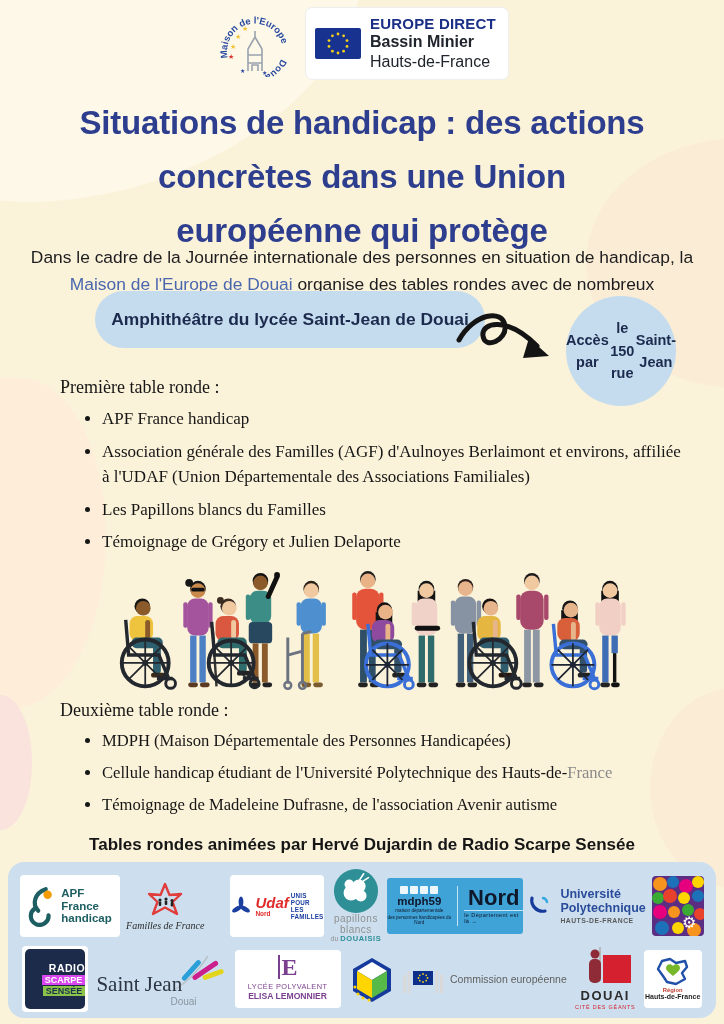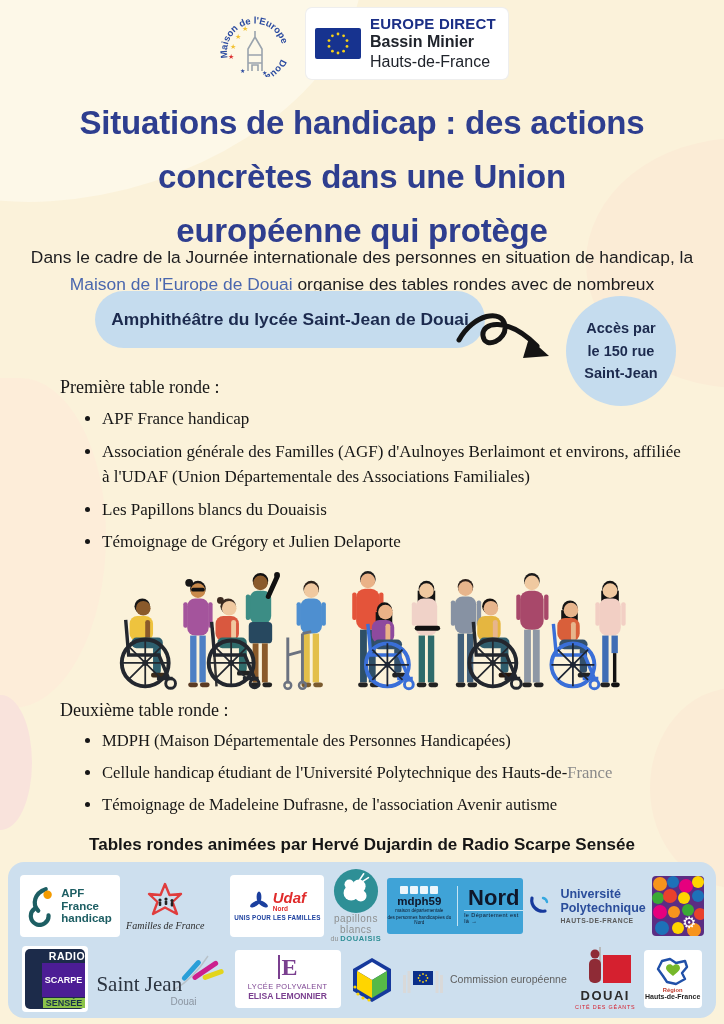--- a/index.html
+++ b/index.html
@@ -21,21 +21,21 @@
   .title{position:absolute;top:74px;left:40px;right:40px;text-align:center;color:#2e3e8f;
          font-size:33px;font-weight:bold;line-height:1.63;letter-spacing:-.2px;}
   .intro{position:absolute;top:227px;left:26px;right:26px;text-align:center;font-size:17.4px;
          line-height:1.52;color:#1d1d1f;}
   .intro .hl{color:#4a67ae;}
 
   .event-box{position:absolute;top:291px;left:95px;width:378px;background:#c5dcee;border-radius:34px;
              padding:13px 6px;text-align:center;font-weight:bold;font-size:17.4px;color:#1c2a4e;line-height:1.8;}
   .arrow-svg{position:absolute;top:306px;left:455px;}
   .access{position:absolute;top:296px;left:566px;width:110px;height:110px;border-radius:50%;background:#c5dcee;
-          display:flex;flex-direction:column;justify-content:center;align-items:center;
+          display:flex;flex-direction:row;justify-content:center;align-items:center;
           font-weight:bold;font-size:14.5px;color:#1c2a4e;line-height:1.55;text-align:center;}
 
   .round{position:absolute;left:60px;color:#161616;font-family:Liberation Serif, serif;}
   .round.r1{top:377px;width:632px;}
   .round.r2{top:700px;width:652px;}
   .rt-heading{font-size:18px;margin:0;}
   .round ul{margin:8px 0 0;padding-left:42px;}
   .round li{margin:7px 0;font-size:17px;line-height:1.5;}
   .round.r2 li{font-size:16.6px;}
   .muted{color:#8a8a8a;}
@@ -49,21 +49,21 @@
          display:flex;flex-direction:column;justify-content:space-evenly;padding:4px 6px;}
   .prow{display:flex;align-items:center;justify-content:space-evenly;}
   .card{background:#fff;border-radius:4px;display:flex;align-items:center;justify-content:center;}
 
   .apf{width:100px;height:62px;gap:5px;}
   .apf-text div{font-size:11.5px;font-weight:bold;color:#1d5e63;line-height:1.08;}
 
   .fdf{display:flex;flex-direction:column;align-items:center;}
   .fdf-script{font-family:"Liberation Serif",serif;font-style:italic;font-size:10px;color:#2a2a2a;margin-top:-2px;}
 
-  .udaf{width:90px;height:58px;flex-direction:column;gap:2px;padding:2px;margin-left:20px;}
+  .udaf{width:90px;height:58px;flex-direction:row;gap:2px;padding:2px;margin-left:20px;}
   .udaf-top{display:flex;align-items:center;gap:4px;}
   .udaf-brand{font-size:15px;font-weight:bold;font-style:italic;color:#e02b2b;line-height:1;}
   .udaf-region{font-size:6.5px;color:#e02b2b;font-weight:bold;}
   .udaf-tag{font-size:6.3px;font-weight:bold;color:#1b3f9e;letter-spacing:.2px;}
 
   .pap{display:flex;flex-direction:column;align-items:center;line-height:1.05;}
   .pap-t{font-size:10px;color:#8e9090;letter-spacing:.5px;}
   .pap-s{font-size:7px;color:#8e9090;}
   .pap-s b{color:#2e8f96;font-size:7.5px;letter-spacing:.6px;}
 
@@ -80,21 +80,21 @@
   .nord-tag{font-size:5.6px;border-top:1px solid rgba(255,255,255,.7);padding-top:1px;margin-top:1px;letter-spacing:.4px;}
 
   .uphf{display:flex;align-items:center;gap:7px;}
   .uphf-t div{color:#2a4d9b;font-size:12.5px;font-weight:600;line-height:1.12;}
   .uphf-t .hdf{font-size:6.8px;color:#5a5a5a;font-weight:bold;letter-spacing:.5px;margin-top:2px;}
 
   .radio{width:60px;height:60px;padding:3px;}
   .radio-in{width:100%;height:100%;background:#1c2b4a;border-radius:5px;display:flex;flex-direction:column;
             justify-content:center;align-items:flex-end;gap:1px;}
   .radio-in .r1l{color:#fff;font-weight:bold;font-size:10.5px;letter-spacing:.5px;}
-  .radio-in .r2l{color:#fff;font-weight:bold;font-size:9px;background:#4c1d95;padding:12px 3px;}
+  .radio-in .r2l{color:#fff;font-weight:bold;font-size:9px;background:#d946ef;padding:0 3px;}
   .radio-in .r3l{color:#17324a;font-weight:bold;font-size:9px;background:#8bc34a;padding:0 3px;}
 
   .sj{position:relative;width:130px;height:58px;}
   .sj-name{font-family:"Liberation Serif",serif;font-size:21px;color:#2b3440;position:absolute;left:0;top:22px;}
   .sj-city{position:absolute;left:74px;top:46px;font-size:10px;color:#8b95a1;}
   .sj-strokes{position:absolute;right:0;top:0;}
 
   .lem{width:106px;height:58px;flex-direction:column;line-height:1.15;}
   .lem-mono{display:flex;align-items:center;gap:2px;}
   .lem-bar{width:2px;height:24px;background:#7a3f8f;}
@@ -194,21 +194,21 @@
     <span>Accès par</span>
     <span>le 150 rue</span>
     <span>Saint-Jean</span>
   </div>
 
   <section class="round r1">
     <p class="rt-heading">Première table ronde :</p>
     <ul>
       <li>APF France handicap</li>
       <li>Association générale des Familles (AGF) d'Aulnoyes Berlaimont et environs, affiliée à l'UDAF (Union Départementale des Associations Familiales)</li>
-      <li>Les Papillons blancs du Douaisis</li>
+      <li>Les Papillons blancs du Familles</li>
       <li>Témoignage de Grégory et Julien Delaporte</li>
     </ul>
   </section>
 
   <svg class="illu" width="548" height="166" viewBox="0 0 560 170">
 
     <g>
       <circle cx="112" cy="56" r="8" fill="#161616"></circle>
         <circle cx="103" cy="50" r="4" fill="#161616"></circle>
       <circle cx="112" cy="58" r="7.5" fill="#c98a4b"></circle>

